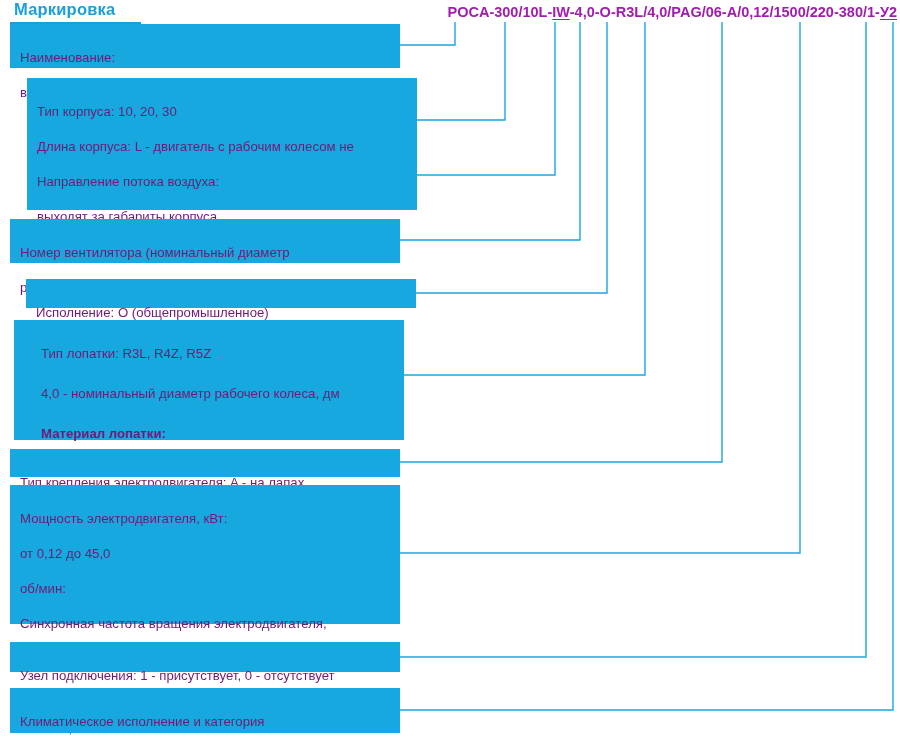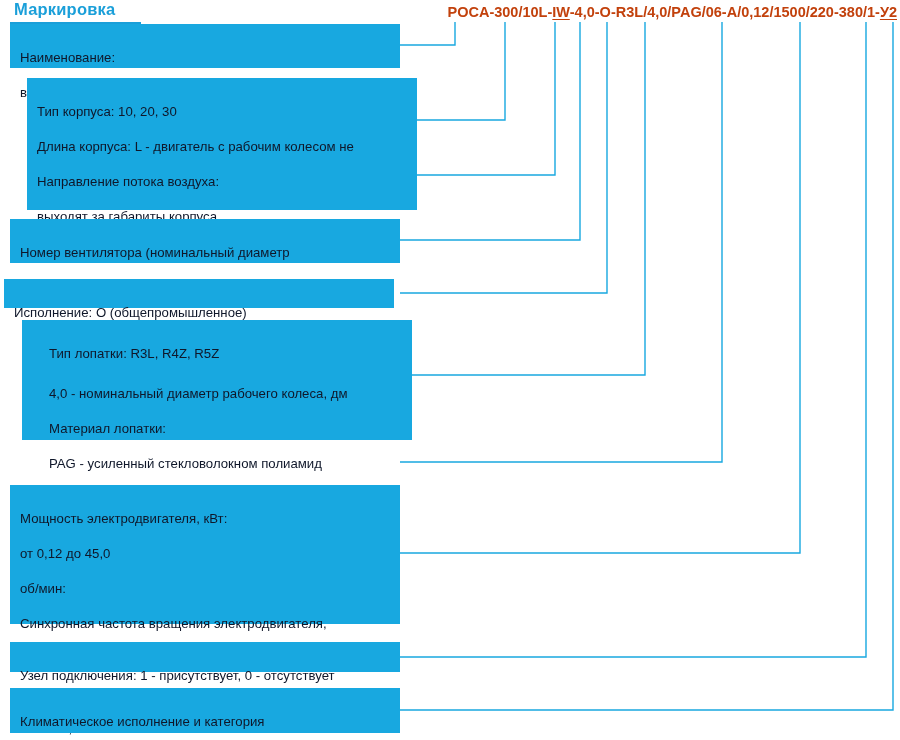--- a/index.html
+++ b/index.html
@@ -38,30 +38,30 @@
     width: 131px;
     height: 3px;
     background: #1a9fd9;
   }
   
   .code {
     position: absolute;
     top: 4px;
     font-size: 14.5px;
     font-weight: bold;
-    color: #c2410c;
+    color: #a21caf;
     white-space: nowrap;
   }
   .code .seg { font-weight: bold; }
   .code .seg.u { text-decoration: underline; text-underline-offset: 2px; }
   
   .box {
     position: absolute;
     background: #18a8e0;
-    color: #0f172a;
+    color: #701a75;
     box-sizing: border-box;
     padding: 7px 10px 7px 10px;
     font-size: 13.2px;
     line-height: 17.5px;
     white-space: pre-line;
   }
   .box .ln { display: block; }
   
   svg#wires {
     position: absolute;
@@ -118,32 +118,35 @@
     <span class="ln">выходят за габариты корпуса</span>
     <span class="ln">IW - от колеса на двигатель;</span>
     <span class="ln">MW - от двигателя на колесо (по запросу)</span>
   </div>
 
   <div class="box" style="left:10px; top:219px; width:390px; height:44px;">
     <span class="ln">Номер вентилятора (номинальный диаметр</span>
     <span class="ln">рабочего колеса), дм: от 4,0 до 12,5</span>
   </div>
 
-  <div class="box" style="left:4px; top:279px; width:390px; height:29px;">
+  <div class="box" style="left:26px; top:279px; width:390px; height:29px;">
     <span class="ln">Исполнение: O (общепромышленное)</span>
   </div>
 
-  <div class="box" style="left:22px; top:320px; width:390px; height:120px;padding-left:27px;">
+  <div class="box" style="left:14px; top:320px; width:390px; height:120px;padding-left:27px;">
     <span class="ln">Тип лопатки: R3L, R4Z, R5Z</span>
     <span class="ln" style="margin-top:5px;">4,0 - номинальный диаметр рабочего колеса, дм</span>
-    <span class="ln" style="">Материал лопатки:</span>
+    <span class="ln" style="margin-top:5px;font-weight:bold;">Материал лопатки:</span>
     <span class="ln">PAG - усиленный стекловолокном полиамид</span>
     <span class="ln">06 - порядковый номер рабочего колеса</span>
   </div>
 
+  <div class="box" style="left:10px; top:449px; width:390px; height:28px;">
+    <span class="ln">Тип крепления электродвигателя: A - на лапах</span>
+  </div>
 
   <div class="box" style="left:10px; top:485px; width:390px; height:139px;">
     <span class="ln">Мощность электродвигателя, кВт:</span>
     <span class="ln">от 0,12 до 45,0</span>
     <span class="ln">об/мин:</span>
     <span class="ln">Синхронная частота вращения электродвигателя,</span>
     <span class="ln">1000, 1500, 3000</span>
     <span class="ln">Напряжение питания электродвигателя, В:</span>
     <span class="ln">220-380, 380-660</span>
   </div>

